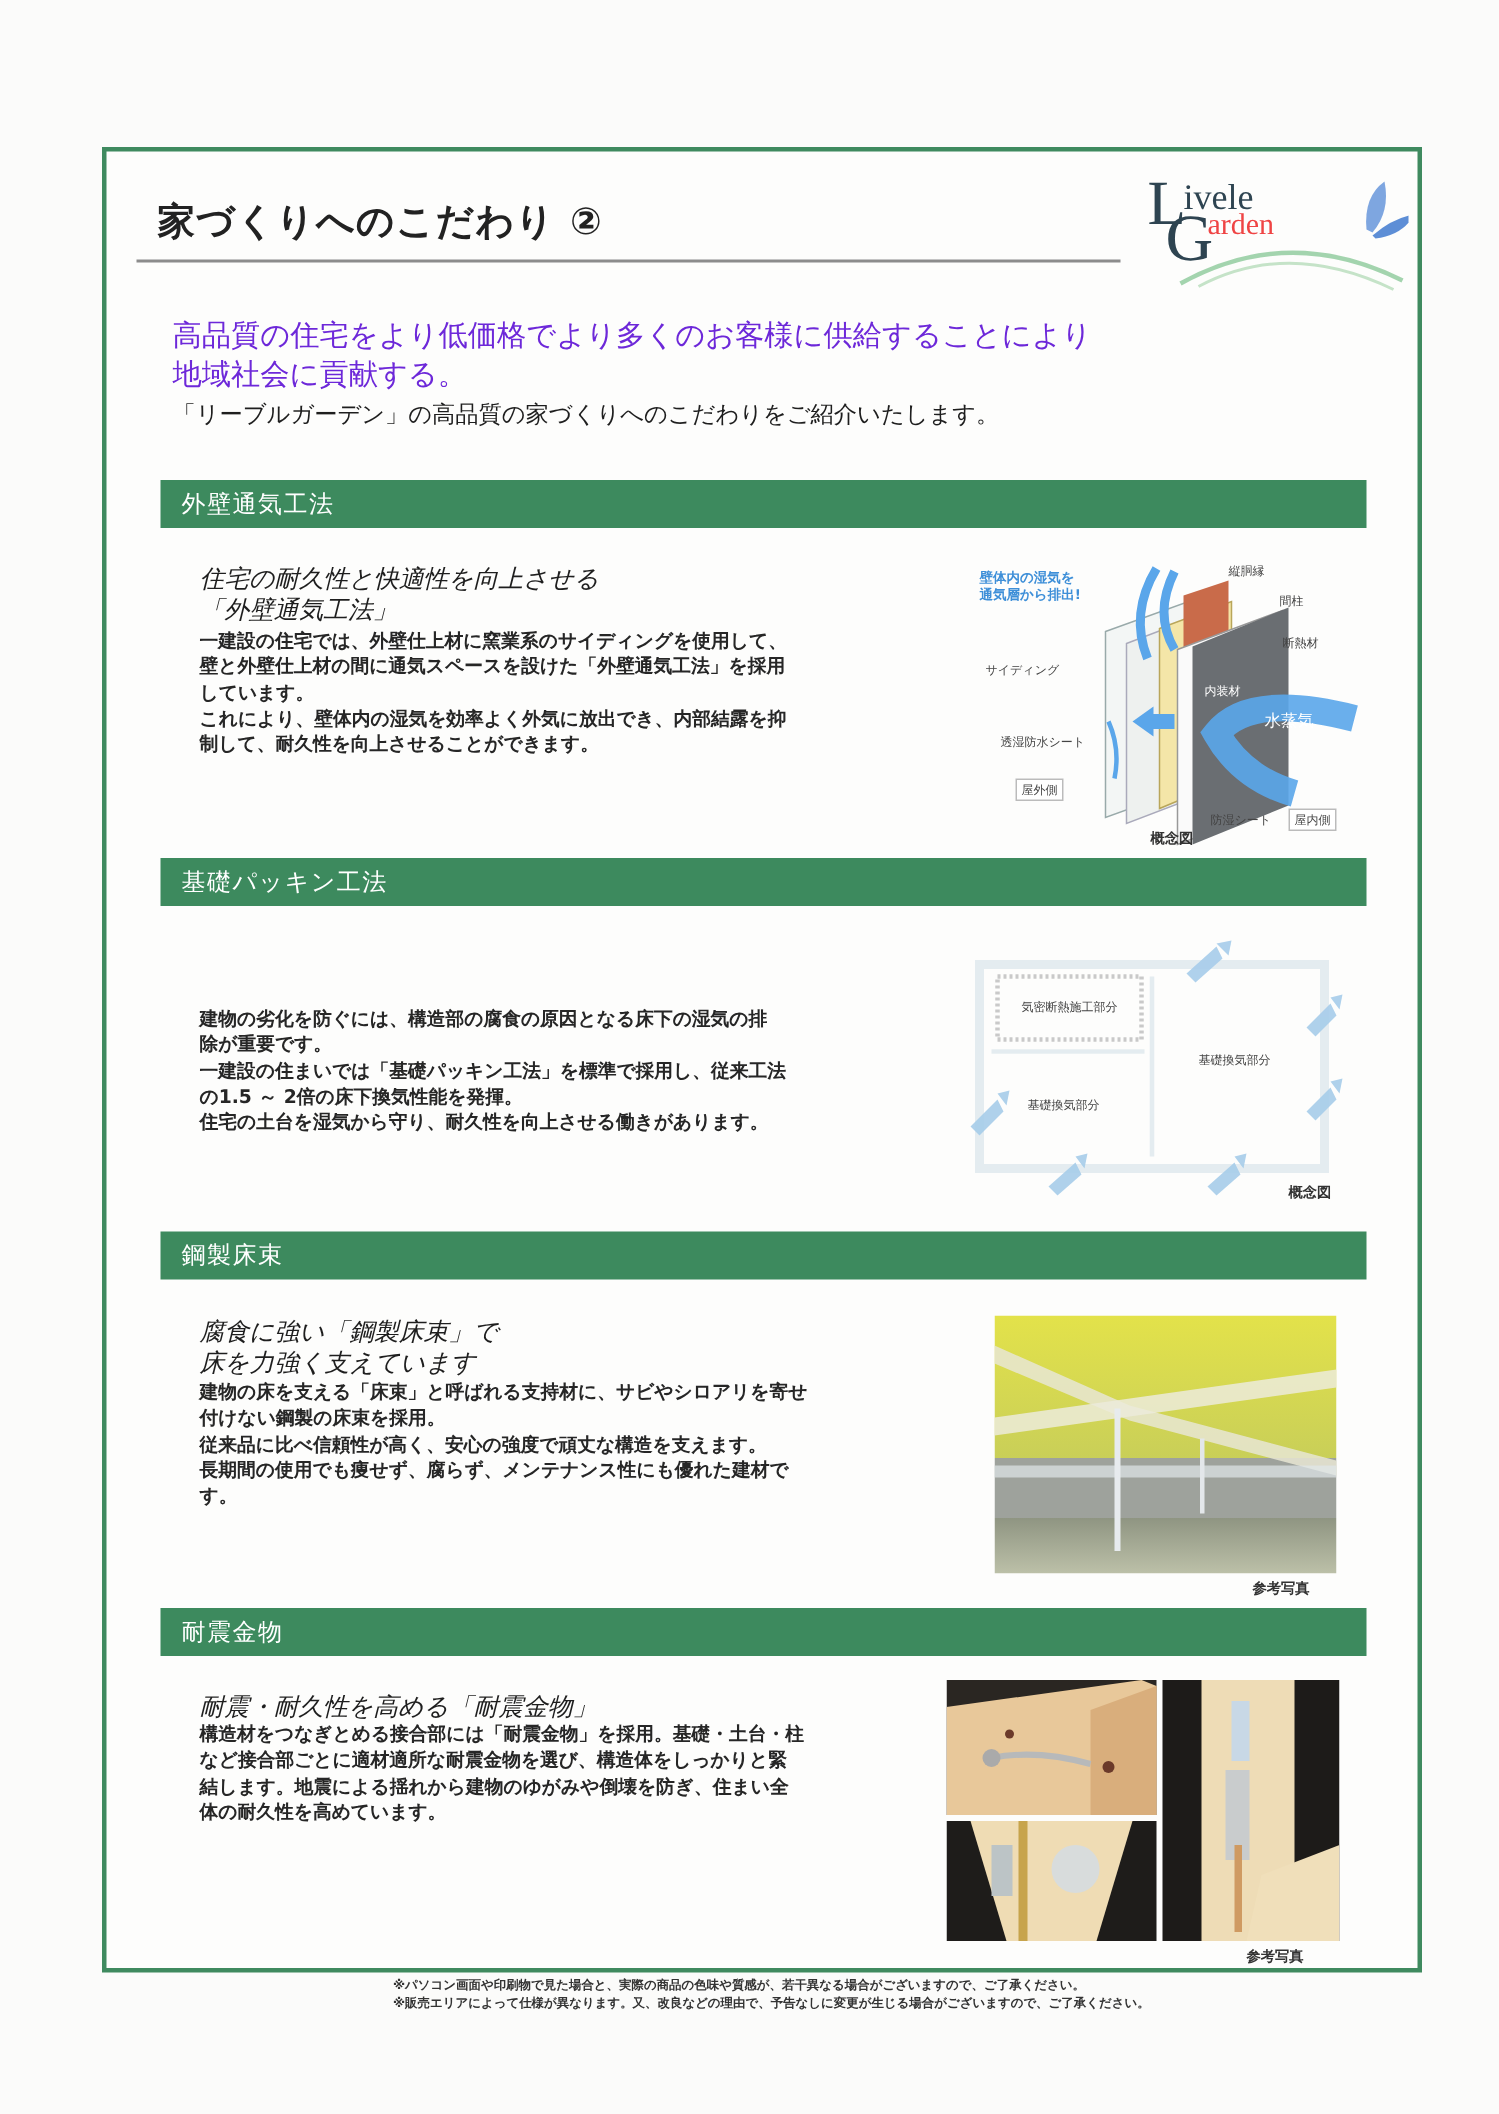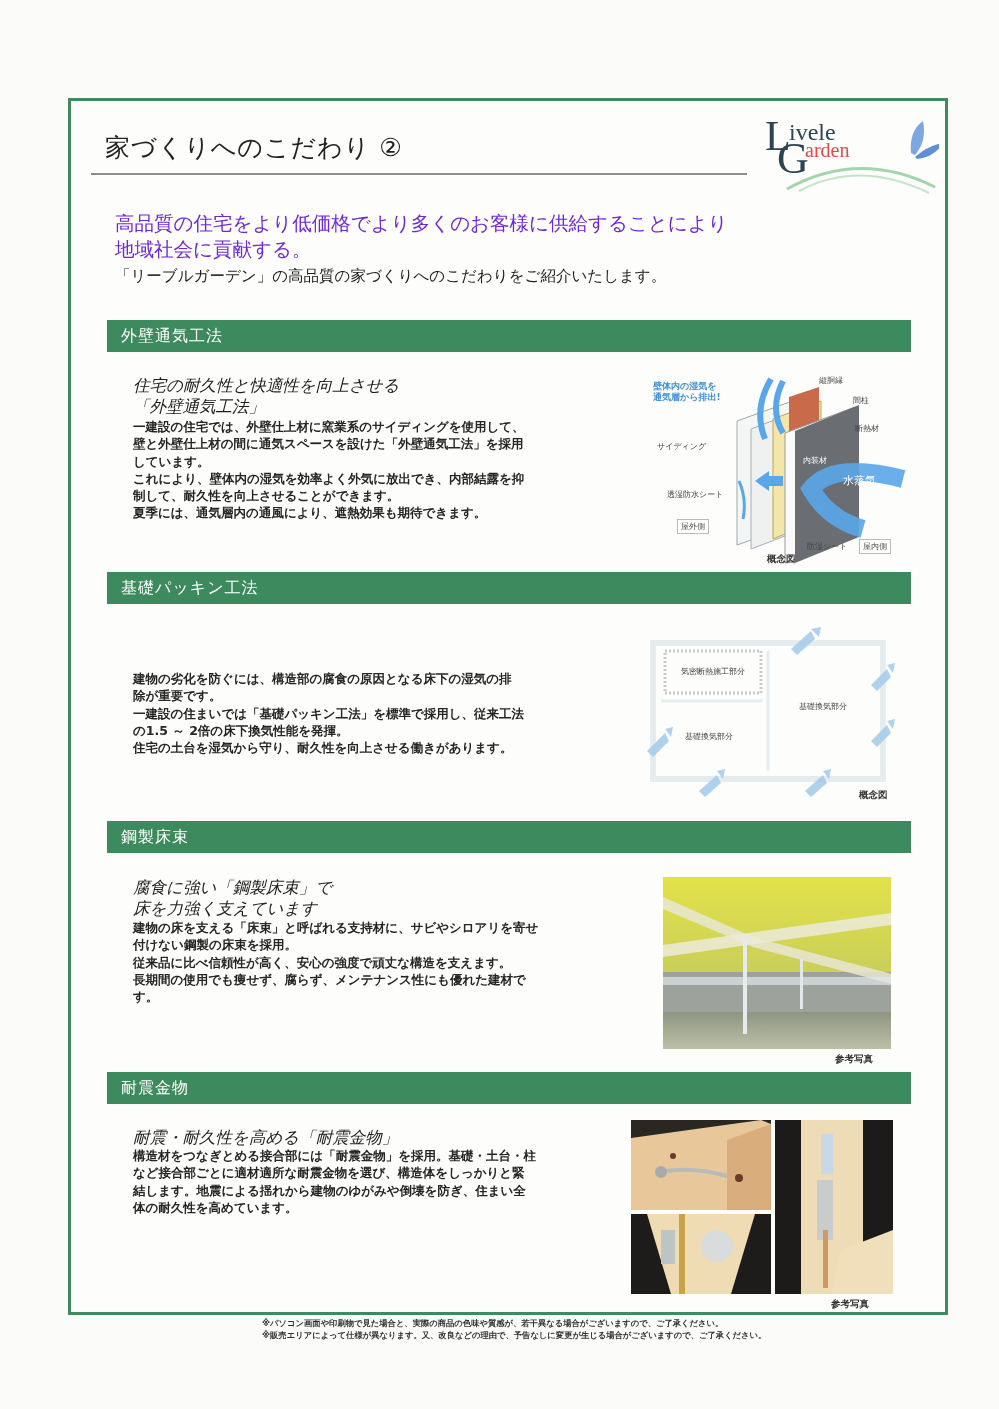--- a/index.html
+++ b/index.html
@@ -5,21 +5,21 @@
   * { box-sizing: border-box; margin: 0; padding: 0; }
   html, body { width: 999px; height: 1409px; background: #fbfbfa; overflow: hidden; }
   body { font-family: "DejaVu Sans", "Liberation Sans", sans-serif; color: #1e1e1e; position: relative; }
 
   .frame {
     position: absolute; left: 68px; top: 98px; width: 880px; height: 1217px;
     border: 3px solid #3f8a5f; background: #fdfdfc;
   }
 
   .page-title {
-    position: absolute; left: 34px; top: 30px; font-size: 25px; font-weight: normal;
+    position: absolute; left: 34px; top: 30px; font-size: 25px; font-weight: bold;
     color: #222; letter-spacing: 1px;
   }
   .title-rule {
     position: absolute; left: 20px; top: 72px; width: 656px; height: 2px; background: #8c8c8c;
   }
 
   .logo { position: absolute; left: 688px; top: 8px; width: 180px; height: 86px; }
   .logo .L { position: absolute; left: 6px; top: 6px; font-family: "Liberation Serif", serif; font-size: 42px; color: #2e4451; line-height: 1; }
   .logo .G { position: absolute; left: 18px; top: 28px; font-family: "Liberation Serif", serif; font-size: 44px; color: #2e4451; line-height: 1; }
   .logo .ivele { position: absolute; left: 30px; top: 10px; font-family: "Liberation Serif", serif; font-size: 24px; color: #2e4451; }
@@ -78,21 +78,20 @@
   <div class="sec-heading" style="top:274px;">
     <div>住宅の耐久性と快適性を向上させる</div>
     <div>「外壁通気工法」</div>
   </div>
   <div class="sec-body" style="top:317px;">
     <div>一建設の住宅では、外壁仕上材に窯業系のサイディングを使用して、</div>
     <div>壁と外壁仕上材の間に通気スペースを設けた「外壁通気工法」を採用</div>
     <div>しています。</div>
     <div>これにより、壁体内の湿気を効率よく外気に放出でき、内部結露を抑</div>
     <div>制して、耐久性を向上させることができます。</div>
-    <div>夏季には、通気層内の通風により、遮熱効果も期待できます。</div>
   </div>
 
   <div class="figure" style="left:572px; top:268px; width:270px; height:200px;">
     <svg width="270" height="200">
       <polygon points="94,52 166,26 166,150 94,176" fill="#f3f6f5" stroke="#9aa" stroke-width="1"></polygon>
       <polygon points="108,60 176,34 176,154 108,180" fill="#eef1ef" stroke="#aab" stroke-width="1"></polygon>
       <polygon points="130,50 178,32 178,150 130,170" fill="#f4e6a8" stroke="#b9a65a" stroke-width="1"></polygon>
       <polygon points="146,28 176,18 176,58 146,68" fill="#c96b4a"></polygon>
       <polygon points="142,64 212,38 212,168 142,194" fill="#fafafa" stroke="#999" stroke-width="1"></polygon>
       <polygon points="152,62 216,36 216,168 152,194" fill="#6a6e72"></polygon>

